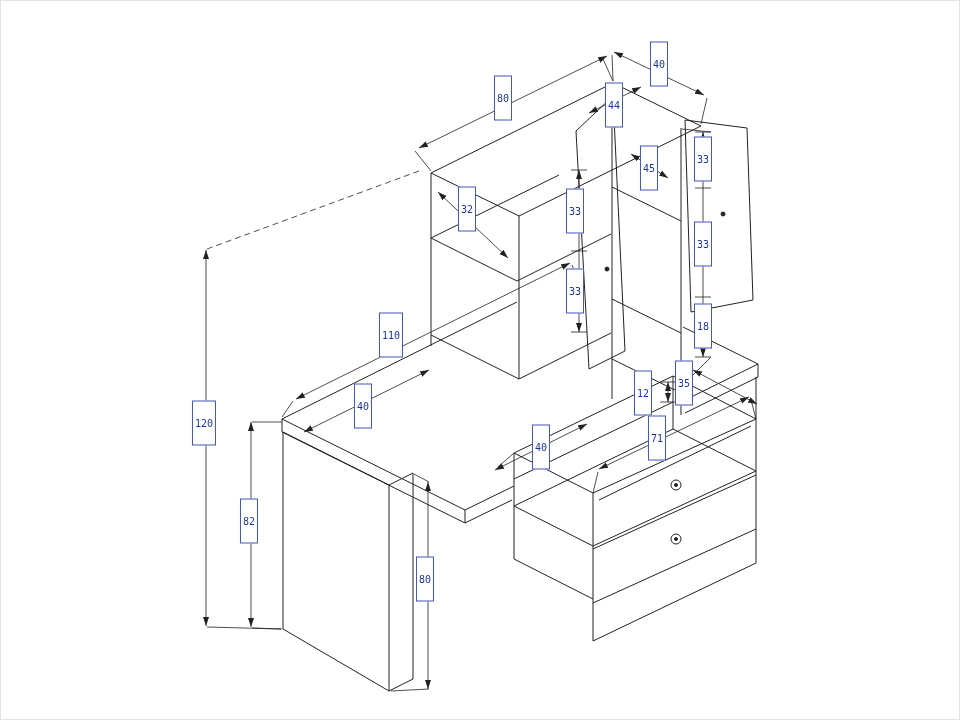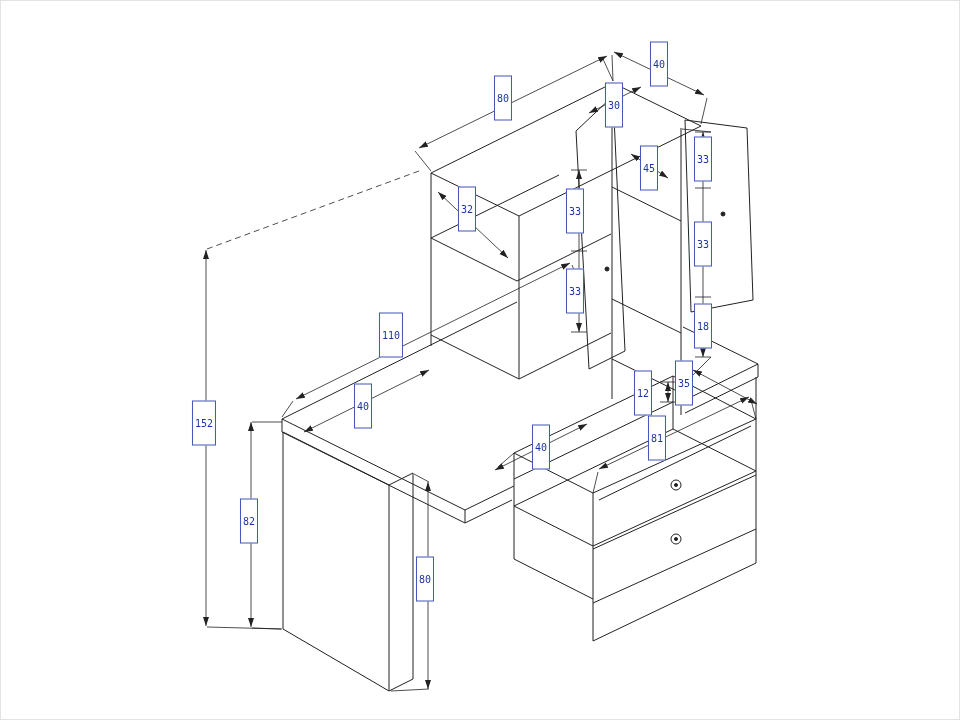--- a/index.html
+++ b/index.html
@@ -147,31 +147,31 @@
       <path d="M427,481 L427,688"></path>
       <path d="M667,381 L667,401"></path>
       <path d="M692,369 L756,403"></path>
       <path d="M494,469 L586,423"></path>
       <path d="M598,468 L748,396"></path>
     </g>
   </svg>
 
   <div class="dim" style="left:502px;top:97px">80</div>
   <div class="dim" style="left:658px;top:63px">40</div>
-  <div class="dim" style="left:613px;top:104px">30</div>
+  <div class="dim" style="left:613px;top:104px">44</div>
   <div class="dim" style="left:648px;top:167px">45</div>
   <div class="dim" style="left:702px;top:158px">33</div>
   <div class="dim" style="left:466px;top:208px">32</div>
   <div class="dim" style="left:574px;top:210px">33</div>
   <div class="dim" style="left:702px;top:243px">33</div>
   <div class="dim" style="left:574px;top:290px">33</div>
   <div class="dim" style="left:702px;top:325px">18</div>
   <div class="dim" style="left:390px;top:334px">110</div>
-  <div class="dim" style="left:203px;top:422px">152</div>
+  <div class="dim" style="left:203px;top:422px">120</div>
   <div class="dim" style="left:362px;top:405px">40</div>
   <div class="dim" style="left:642px;top:392px">12</div>
   <div class="dim" style="left:683px;top:382px">35</div>
   <div class="dim" style="left:540px;top:446px">40</div>
-  <div class="dim" style="left:656px;top:437px">81</div>
+  <div class="dim" style="left:656px;top:437px">71</div>
   <div class="dim" style="left:248px;top:520px">82</div>
   <div class="dim" style="left:424px;top:578px">80</div>
 
 </div>
 
 </body></html>

